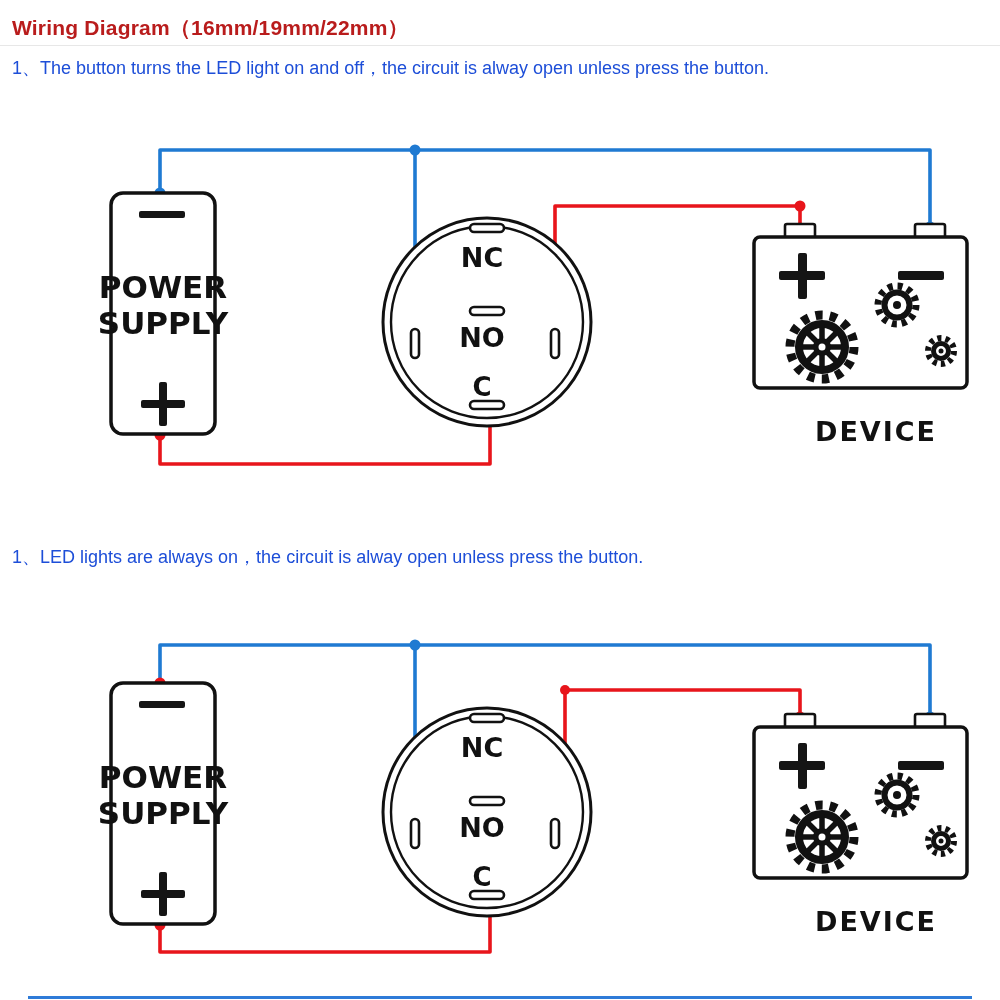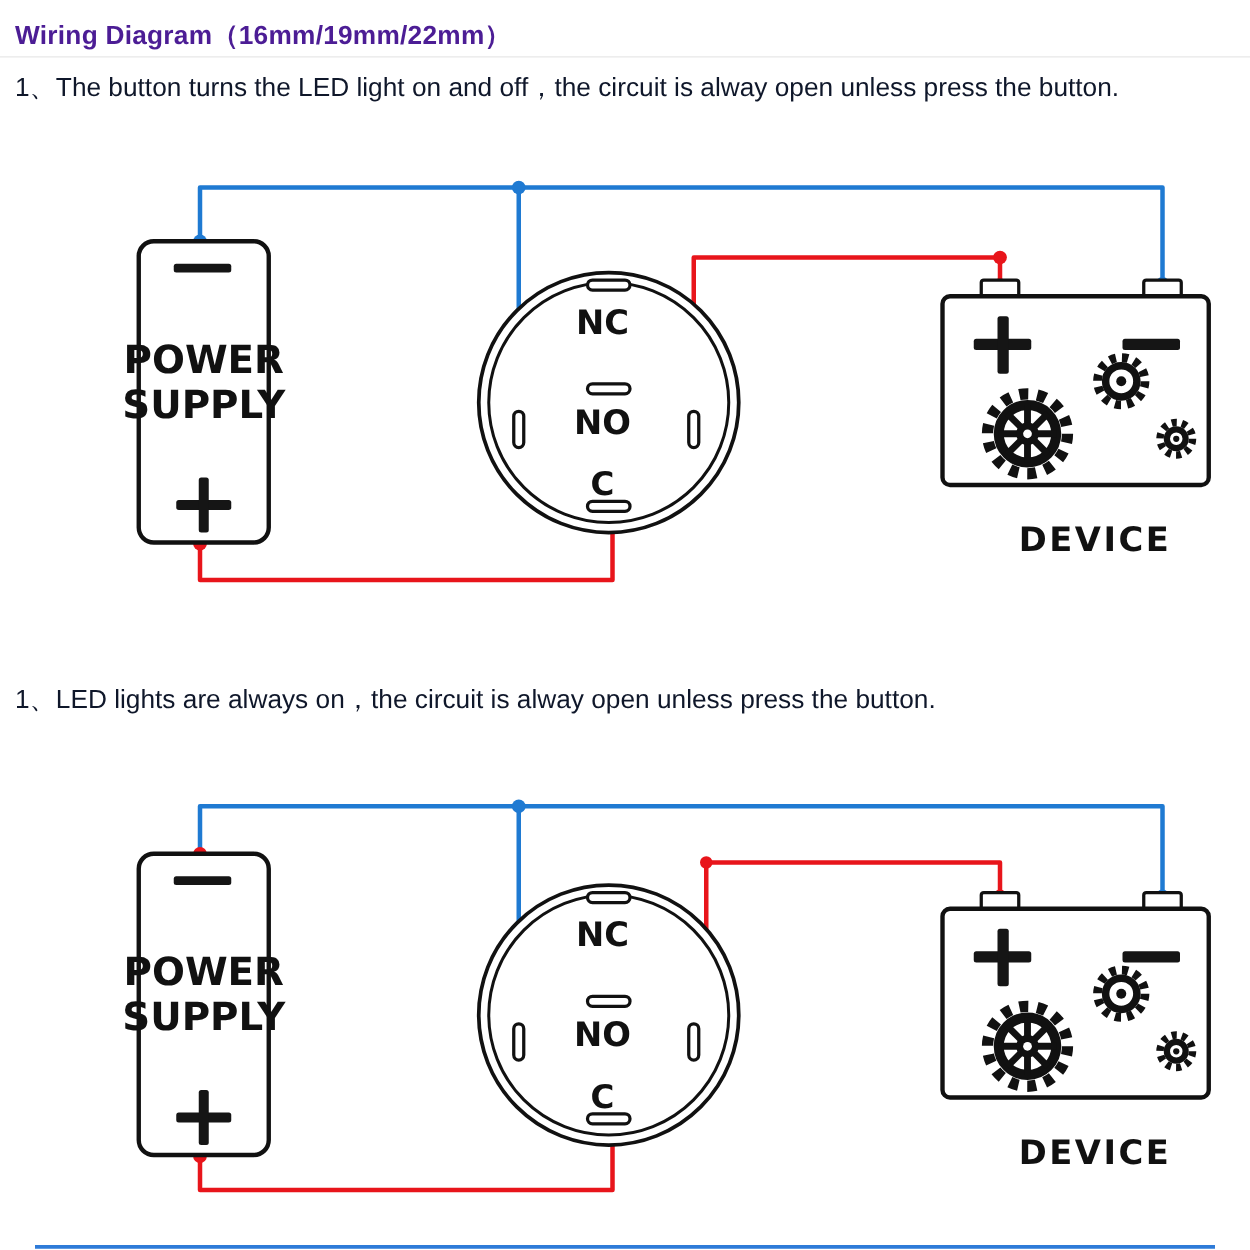--- a/index.html
+++ b/index.html
@@ -1,20 +1,20 @@
 <!DOCTYPE html>
 <html><head>
 <meta charset="utf-8">
 <style>
   html,body{margin:0;padding:0;background:#fff}
   body{width:1000px;height:1000px;position:relative;font-family:"Liberation Sans",sans-serif;overflow:hidden}
   .abs{position:absolute}
-  .title{font-size:21px;font-weight:bold;color:#4c1d95;letter-spacing:.2px}
+  .title{font-size:21px;font-weight:bold;color:#b91c1c;letter-spacing:.2px}
   .divider{height:1px;background:#e7e7e7;width:1000px}
-  .caption{font-size:21px;color:#0f172a}
+  .caption{font-size:18px;color:#1d4ed8}
   svg{display:block}
   svg text{font-family:"DejaVu Sans","Liberation Sans",sans-serif;font-weight:bold;fill:#111;text-anchor:middle}
   .outlined{fill:#fff;stroke:#111;stroke-width:3.5}
   .pin{fill:#fff;stroke:#111;stroke-width:2.6}
   .solid{fill:#151515;stroke:none}
   .psText{font-size:31px}
   .pinText{font-size:27px}
   .cText{font-size:26px}
   .devText{font-size:27px;letter-spacing:2px}
   .gteeth{fill:none;stroke:#111}

